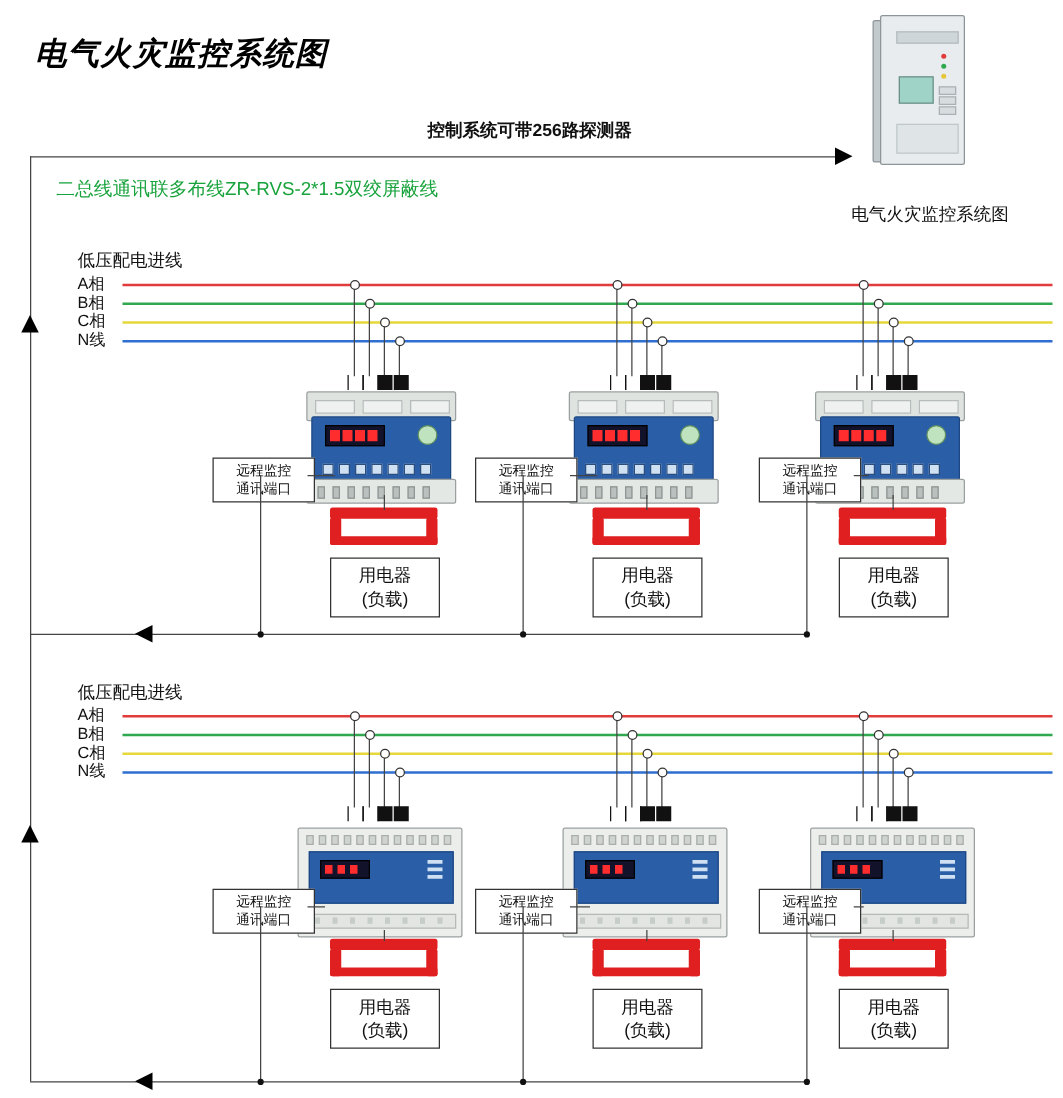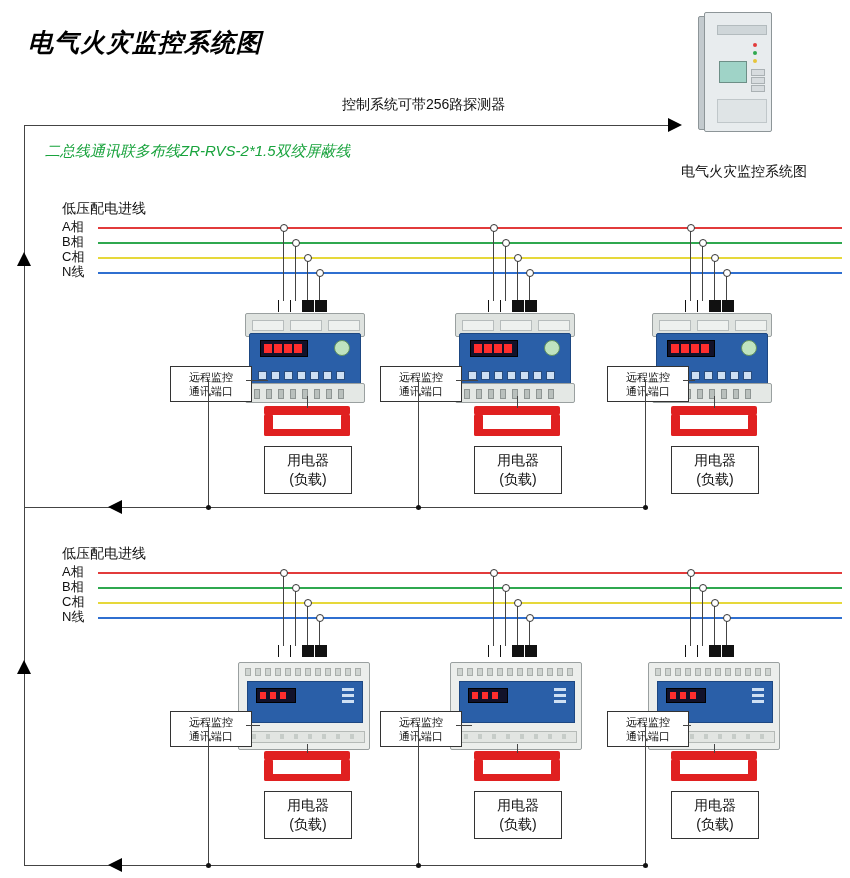--- a/index.html
+++ b/index.html
@@ -12,21 +12,21 @@
   .abs{position:absolute;}
   
   #title{
     left:28px;top:26px;font-size:25px;font-weight:bold;
     font-family:"Liberation Serif","DejaVu Serif",serif;
     font-style:italic;letter-spacing:1px;color:#000;
   }
   
   .t{font-size:13px;white-space:nowrap;}
   .t14{font-size:14px;white-space:nowrap;}
-  .green{color:#19a33d;font-style:italic;}
+  .green{color:#19a33d;}
   
   .hline{height:1px;background:#444;}
   .vline{width:1px;background:#444;}
   .busline{height:2px;}
   
   .tri-right{width:0;height:0;border-top:7px solid transparent;border-bottom:7px solid transparent;border-left:14px solid #000;}
   .tri-up{width:0;height:0;border-left:7px solid transparent;border-right:7px solid transparent;border-bottom:14px solid #000;}
   .node{width:5px;height:5px;border-radius:50%;background:#111;}
   .circ{width:6px;height:6px;border-radius:50%;border:1px solid #333;background:#fff;}
 
@@ -87,21 +87,21 @@
     <div class="host-led" style="left:48px;top:38px;background:#2fa84f;"></div>
     <div class="host-led" style="left:48px;top:46px;background:#e6c53a;"></div>
     <div class="host-btn" style="left:46px;top:56px;"></div>
     <div class="host-btn" style="left:46px;top:64px;"></div>
     <div class="host-btn" style="left:46px;top:72px;"></div>
     <div class="host-grill"></div>
   </div>
 </div>
 <div class="abs t14" style="left:681px;top:163px;">电气火灾监控系统图</div>
 
-<div class="abs t14" style="left:342px;top:96px;">控制系统可带256路探测器</div>
+<div class="abs t14" style="left:342px;top:96px;font-weight:bold;">控制系统可带256路探测器</div>
 <div class="abs hline" style="left:24px;top:125px;width:650px;"></div>
 <div class="abs tri-right" style="left:668px;top:118px;"></div>
 
 <div class="abs t14 green" style="left:45px;top:142px;font-size:15px;">二总线通讯联多布线ZR-RVS-2*1.5双绞屏蔽线</div>
 
 <div class="abs vline" style="left:24px;top:125px;height:740px;"></div>
 
 <div class="abs tri-up" style="left:17px;top:252px;"></div>
 <div class="abs tri-up" style="left:17px;top:660px;"></div>
 

